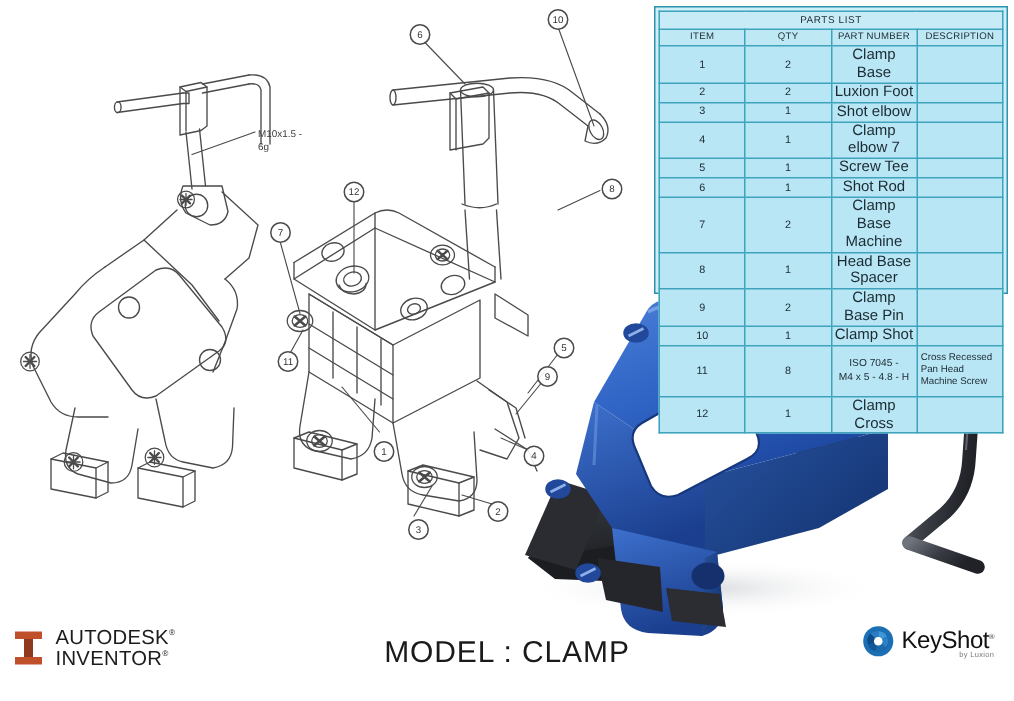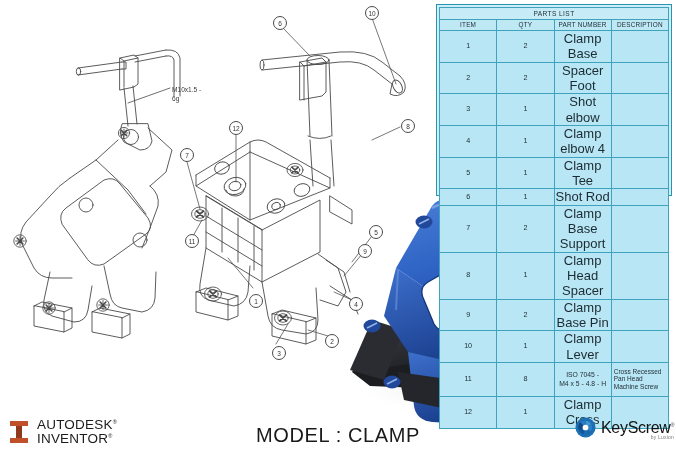--- a/index.html
+++ b/index.html
@@ -48,21 +48,21 @@
     font-size: 6.4px;
     letter-spacing: .2px;
     height: 11px;
     background: #bfe8f5;
   }
   #parts-table tbody td { height: 13px; }
   #parts-table .col-item { width: 17%; }
   #parts-table .col-qty  { width: 16%; }
   #parts-table .col-pn   { width: 38%; }
   #parts-table .col-desc { width: 29%; }
-  #parts-table td.pn { font-size: 13px; }
+  #parts-table td.pn { font-size: 10px; }
   #parts-table td.desc {
     text-align: left; font-size: 6.5px;
     padding-left: 2px; line-height: 1.22;
   }
   #parts-table tr.tall td { height: 34px; }
   #parts-table td.pn-multi { font-size: 6.8px; line-height: 1.35; }
 
   
   .balloon {
     position: absolute;
@@ -407,69 +407,69 @@
 
         <tr>
             <td>1</td>
             <td>2</td>
             <td class="pn">Clamp Base</td>
             <td class="desc"></td>
           </tr>
         <tr>
             <td>2</td>
             <td>2</td>
-            <td class="pn">Spacer Foot</td>
+            <td class="pn">Luxion Foot</td>
             <td class="desc"></td>
           </tr>
         <tr>
             <td>3</td>
             <td>1</td>
             <td class="pn">Shot elbow</td>
             <td class="desc"></td>
           </tr>
         <tr>
             <td>4</td>
             <td>1</td>
-            <td class="pn">Clamp elbow 4</td>
+            <td class="pn">Clamp elbow 7</td>
             <td class="desc"></td>
           </tr>
         <tr>
             <td>5</td>
             <td>1</td>
-            <td class="pn">Clamp Tee</td>
+            <td class="pn">Screw Tee</td>
             <td class="desc"></td>
           </tr>
         <tr>
             <td>6</td>
             <td>1</td>
             <td class="pn">Shot Rod</td>
             <td class="desc"></td>
           </tr>
         <tr>
             <td>7</td>
             <td>2</td>
-            <td class="pn">Clamp Base Support</td>
+            <td class="pn">Clamp Base Machine</td>
             <td class="desc"></td>
           </tr>
         <tr>
             <td>8</td>
             <td>1</td>
-            <td class="pn">Clamp Head Spacer</td>
+            <td class="pn">Head Base Spacer</td>
             <td class="desc"></td>
           </tr>
         <tr>
             <td>9</td>
             <td>2</td>
             <td class="pn">Clamp Base Pin</td>
             <td class="desc"></td>
           </tr>
         <tr>
             <td>10</td>
             <td>1</td>
-            <td class="pn">Clamp Lever</td>
+            <td class="pn">Clamp Shot</td>
             <td class="desc"></td>
           </tr>
         <tr class="tall">
             <td>11</td>
             <td>8</td>
             <td class="pn pn-multi" style="white-space:pre-line">ISO 7045 -
 M4 x 5 - 4.8 - H</td>
             <td class="desc">Cross Recessed Pan Head Machine Screw</td>
           </tr>
         <tr>
@@ -501,18 +501,18 @@
       <circle cx="11" cy="11" r="7.2" fill="#0e4f8c"></circle>
       <path d="M11,3.8 A7.2,7.2 0 0,1 17.2,7.6 L11,11 Z" fill="#3f96d8"></path>
       <path d="M17.2,7.6 A7.2,7.2 0 0,1 16.2,15.6 L11,11 Z" fill="#2a80c6"></path>
       <path d="M16.2,15.6 A7.2,7.2 0 0,1 8.6,18 L11,11 Z" fill="#1a6aae"></path>
       <path d="M8.6,18 A7.2,7.2 0 0,1 3.9,13.2 L11,11 Z" fill="#12589b"></path>
       <path d="M3.9,13.2 A7.2,7.2 0 0,1 5.6,5.6 L11,11 Z" fill="#0d4a87"></path>
       <path d="M5.6,5.6 A7.2,7.2 0 0,1 11,3.8 L11,11 Z" fill="#2b7cc0"></path>
       <circle cx="11" cy="11" r="3" fill="#ffffff"></circle>
     </svg>
     <div id="keyshot-words">
-      <span class="kw"><span>Key</span><span>Screw</span><sup>®</sup></span>
+      <span class="kw"><span>Key</span><span>Shot</span><sup>®</sup></span>
       <span class="kby">by Luxion</span>
     </div>
   </div>
 
 </div>
 
 </body></html>

